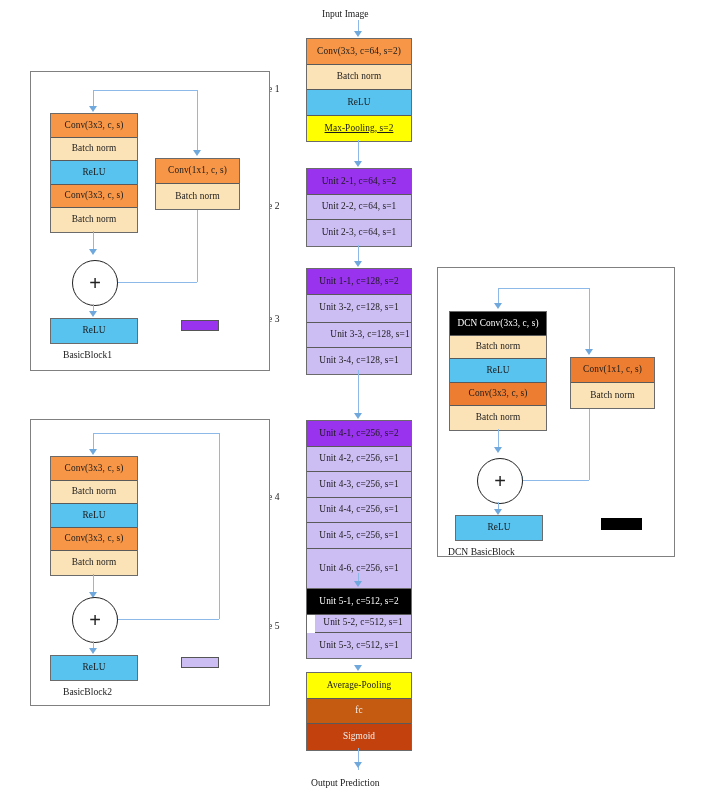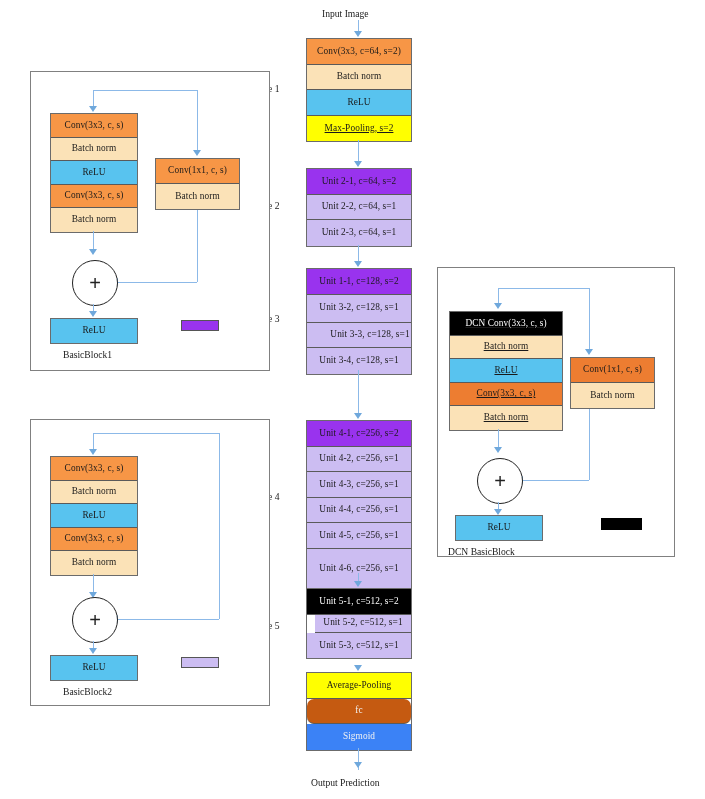--- a/index.html
+++ b/index.html
@@ -23,21 +23,21 @@
   
   .c-orange{background:#F79646;}
   .c-orange-dk{background:#ED7D31;}
   .c-cream{background:#FBE2B7;}
   .c-blue{background:#58C3EF;}
   .c-yellow{background:#FFFF00;}
   .c-purple-dk{background:#9933EE;}
   .c-purple-lt{background:#CCBDF2;}
   .c-black{background:#000000;color:#ffffff;}
   .c-fc{background:#C55A11;color:#f2f2f2;}
-  .c-sigmoid{background:#3b82f6;color:#f2f2f2;}
+  .c-sigmoid{background:#c2410c;color:#f2f2f2;}
 
   
   .panel{position:absolute;box-sizing:border-box;border:1.5px solid #808080;background:#fff;}
 
   
   .lbl{position:absolute;font-size:9.6px;white-space:nowrap;color:#1a1a1a;}
 
   
   .plus{
     position:absolute;border:1.3px solid #222;border-radius:50%;
@@ -103,21 +103,21 @@
     <div class="lbl" style="left: 251px; top: 620.25px;">Stage 5</div>
     <div class="stack" style="left: 306px; top: 588px; width: 106px;">
       <div class="row c-black" style="height: 25.5px;">Unit 5-1, c=512, s=2</div>
       <div class="row c-purple-lt" style="height: 18px; margin-left: 8px;">Unit 5-2, c=512, s=1</div>
       <div class="row c-purple-lt" style="height: 25.5px;">Unit 5-3, c=512, s=1</div>
     </div>
     <div class="ln-v" style="left: 358px; top: 664.5px; height: 1.5px;"></div>
     <div class="arr-d" style="left: 354px; top: 665px;"></div>
     <div class="stack" style="left: 306px; top: 672px; width: 106px;">
       <div class="row c-yellow" style="height: 25.5px;">Average-Pooling</div>
-      <div class="row c-fc" style="height: 25.5px; border-radius: 7px;">fc</div>
+      <div class="row c-fc" style="height: 25.5px;">fc</div>
       <div class="row c-sigmoid" style="height: 25.5px;">Sigmoid</div>
     </div>
   </div>
 
 <div class="ln-v" style="left:358px;top:748px;height:22px;"></div>
 <div class="arr-d" style="left:354px;top:762px;"></div>
 <div class="lbl" style="left:311px;top:777px;">Output Prediction</div>
 
 <div class="panel" style="left:30px;top:71px;width:240px;height:300px;"></div>
 
@@ -189,21 +189,21 @@
 <div class="lbl" style="left:63px;top:686px;">BasicBlock2</div>
 <div class="swatch" id="bb2-swatch" style="left: 181px; top: 657px; width: 38px; height: 11px; background: rgb(204, 189, 242);"></div>
 
 <div class="panel" style="left:437px;top:267px;width:238px;height:290px;"></div>
 <div class="ln-v" style="left:498px;top:288px;height:17px;"></div>
 <div class="ln-h" style="left:498px;top:288px;width:92px;"></div>
 <div class="ln-v" style="left:589px;top:288px;height:61px;"></div>
 <div class="arr-d" style="left:494px;top:303px;"></div>
 <div class="arr-d" style="left:585px;top:349px;"></div>
 
-<div class="stack" id="dcn-main" style="left:449px;top:311px;width:114px;text-decoration:underline;">
+<div class="stack" id="dcn-main" style="left:449px;top:311px;width:98px;">
     <div class="row c-black" style="height: 23.5px;">DCN Conv(3x3, c, s)</div>
     <div class="row c-cream" style="height: 23.5px;">Batch norm</div>
     <div class="row c-blue" style="height: 23.5px;">ReLU</div>
     <div class="row c-orange-dk" style="height: 23.5px;">Conv(3x3, c, s)</div>
     <div class="row c-cream" style="height: 23.5px;">Batch norm</div>
   </div>
 <div class="stack" id="dcn-short" style="left:570px;top:357px;width:85px;">
     <div class="row c-orange-dk" style="height: 25px;">Conv(1x1, c, s)</div>
     <div class="row c-cream" style="height: 25px;">Batch norm</div>
   </div>

